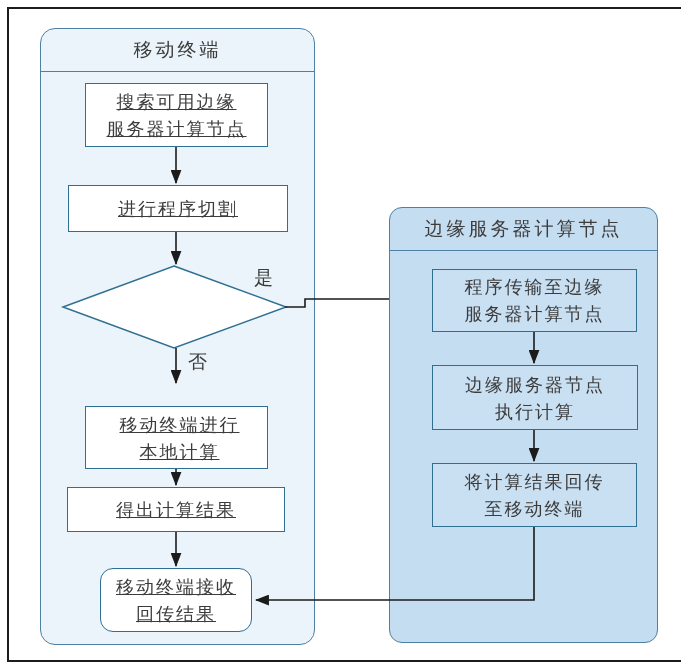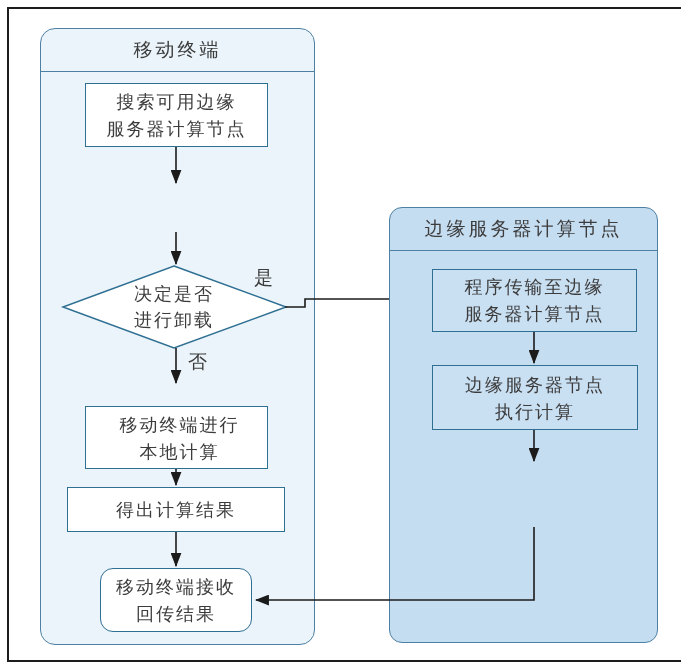--- a/index.html
+++ b/index.html
@@ -72,21 +72,21 @@
     display: flex;
     align-items: center;
     justify-content: center;
     text-align: center;
     font-size: 18px;
     letter-spacing: 2px;
     line-height: 1.5;
     color: var(--text-color);
     white-space: pre-line;
   }
-  .node-left { background: var(--node-left-fill); }
+  .node-left { background: var(--node-left-fill); text-decoration: underline; }
   .node-right { background: var(--node-right-fill); }
   .diamond-label {
     position: absolute;
     z-index: 3;
     display: flex;
     align-items: center;
     justify-content: center;
     text-align: center;
     font-size: 18px;
     letter-spacing: 2px;
@@ -136,29 +136,30 @@
     <polyline points="285,307 305,307 305,299 389,299" fill="none" stroke="#1b1b1b" stroke-width="1.6"></polyline>
 
     <line x1="534" y1="332" x2="534" y2="363" stroke="#1b1b1b" stroke-width="1.6" marker-end="url(#arrow)"></line>
     <line x1="534" y1="430" x2="534" y2="461" stroke="#1b1b1b" stroke-width="1.6" marker-end="url(#arrow)"></line>
 
     <polyline points="534,527 534,600 256,600" fill="none" stroke="#1b1b1b" stroke-width="1.6" marker-end="url(#arrow)"></polyline>
   </svg>
 
   <div class="node node-left" style="left:85px; top:83px; width:183px; height:64px;">搜索可用边缘
 服务器计算节点</div>
-  <div class="diamond-label" style="left:104px; top:277px; width:140px; height:60px;">决定是否
-进行卸载</div>
+  <div class="node node-left" style="left:68px; top:185px; width:220px; height:47px;">进行程序切割</div>
   <div class="node node-left" style="left:85px; top:406px; width:183px; height:63px;padding-left:6px;">移动终端进行
 本地计算</div>
   <div class="node node-left" style="left:67px; top:487px; width:218px; height:45px;">得出计算结果</div>
   <div class="node node-left" style="left:100px; top:568px; width:152px; height:64px;border-radius:13px;">移动终端接收
 回传结果</div>
 
   <div class="node node-right" style="left:432px; top:269px; width:205px; height:63px;font-family:Liberation Serif, serif;">程序传输至边缘
 服务器计算节点</div>
   <div class="node node-right" style="left:432px; top:365px; width:206px; height:65px;">边缘服务器节点
 执行计算</div>
+  <div class="node node-right" style="left:432px; top:463px; width:205px; height:64px;">将计算结果回传
+至移动终端</div>
 
   <div class="edge-label" style="left:254px; top:268px;">是</div>
   <div class="edge-label" style="left:188px; top:352px;">否</div>
 
 </div>
 
 </body></html>

